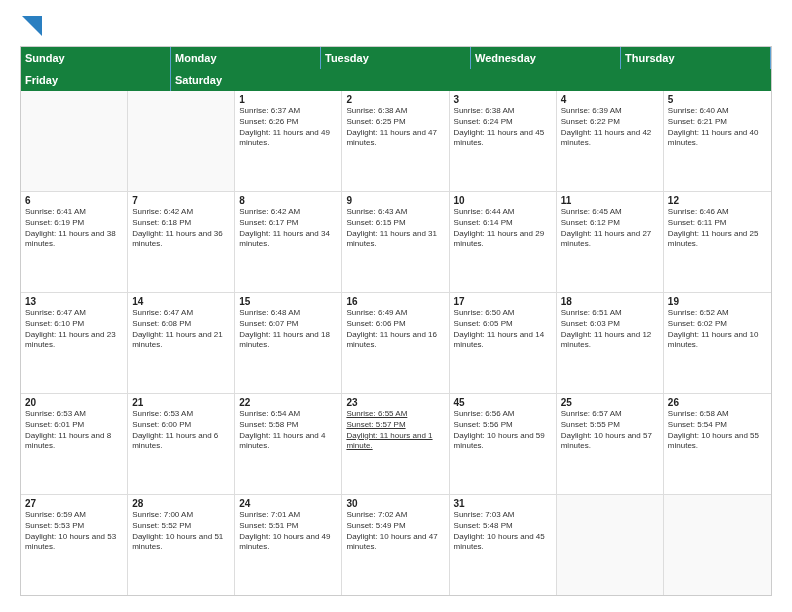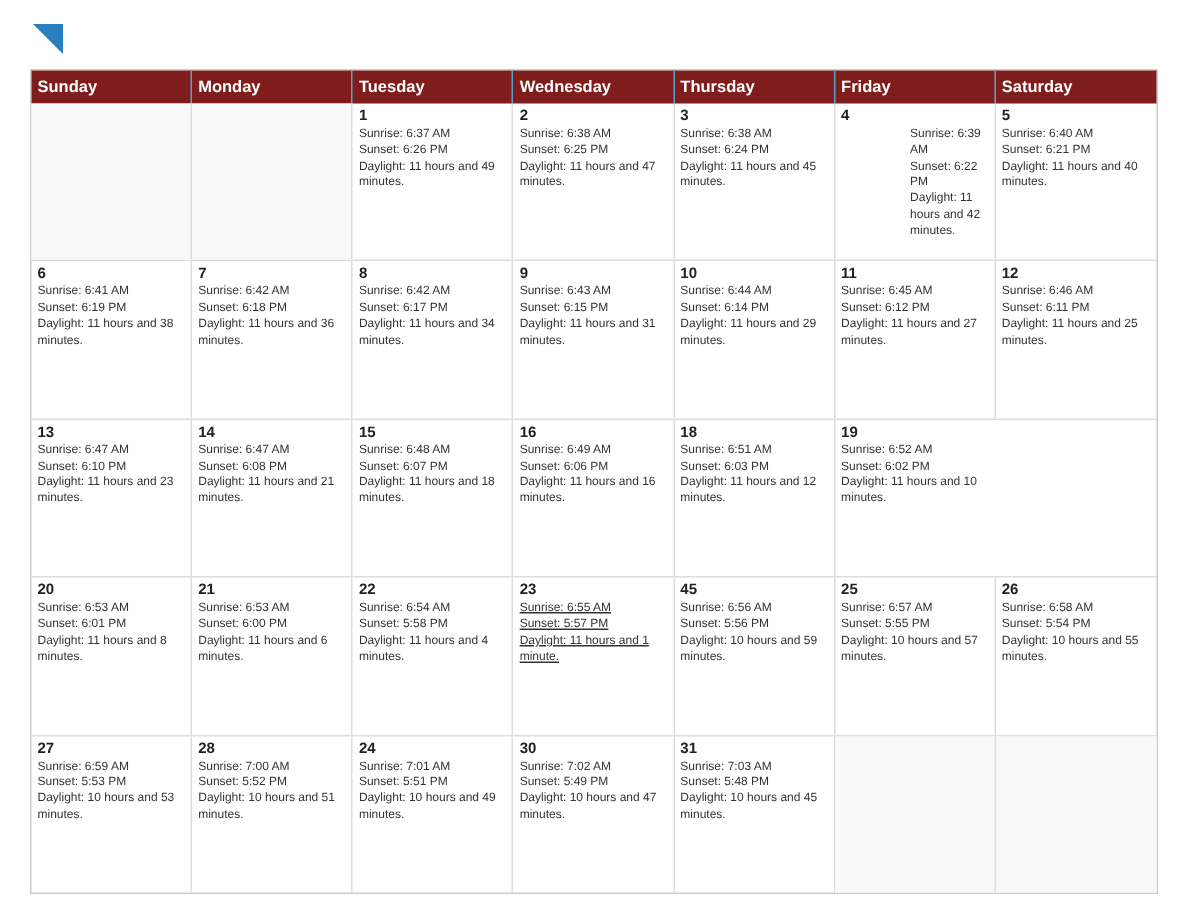--- a/index.html
+++ b/index.html
@@ -50,22 +50,22 @@
       color: #444;
     }
     .calendar {
       flex: 1;
       display: flex;
       flex-direction: column;
       border: 1px solid #ccc;
     }
     .calendar-header {
       display: grid;
-      grid-template-columns: repeat(7, 1fr);
-      background: #7f1d1d;
+      grid-template-columns: repeat(5, 1fr);
+      background: #15803d;
     }
     .calendar-header-cell {
       color: #fff;
       font-size: 11px;
       font-weight: bold;
       padding: 5px 4px;
       text-align: left;
       border-right: 1px solid #5aa0d0;
     }
     .calendar-header-cell:last-child {
@@ -159,21 +159,21 @@
 Daylight: 11 hours and 47 minutes.</div>
           </div>
           <div class="calendar-cell">
             <div class="day-number">3</div>
             <div class="cell-text" style="white-space: pre-line;">Sunrise: 6:38 AM
 Sunset: 6:24 PM
 Daylight: 11 hours and 45 minutes.</div>
           </div>
           <div class="calendar-cell">
             <div class="day-number">4</div>
-            <div class="cell-text" style="white-space: pre-line; margin-left: 46px;">Sunrise: 6:39 AM
+            <div class="cell-text" style="white-space: pre-line;">Sunrise: 6:39 AM
 Sunset: 6:22 PM
 Daylight: 11 hours and 42 minutes.</div>
           </div>
           <div class="calendar-cell">
             <div class="day-number">5</div>
             <div class="cell-text" style="white-space: pre-line;">Sunrise: 6:40 AM
 Sunset: 6:21 PM
 Daylight: 11 hours and 40 minutes.</div>
           </div>
         </div>
@@ -238,20 +238,26 @@
             <div class="day-number">15</div>
             <div class="cell-text" style="white-space: pre-line;">Sunrise: 6:48 AM
 Sunset: 6:07 PM
 Daylight: 11 hours and 18 minutes.</div>
           </div>
           <div class="calendar-cell">
             <div class="day-number">16</div>
             <div class="cell-text" style="white-space: pre-line;">Sunrise: 6:49 AM
 Sunset: 6:06 PM
 Daylight: 11 hours and 16 minutes.</div>
+          </div>
+          <div class="calendar-cell">
+            <div class="day-number">17</div>
+            <div class="cell-text" style="white-space: pre-line;">Sunrise: 6:50 AM
+Sunset: 6:05 PM
+Daylight: 11 hours and 14 minutes.</div>
           </div>
           <div class="calendar-cell">
             <div class="day-number">18</div>
             <div class="cell-text" style="white-space: pre-line;">Sunrise: 6:51 AM
 Sunset: 6:03 PM
 Daylight: 11 hours and 12 minutes.</div>
           </div>
           <div class="calendar-cell">
             <div class="day-number">19</div>
             <div class="cell-text" style="white-space: pre-line;">Sunrise: 6:52 AM

